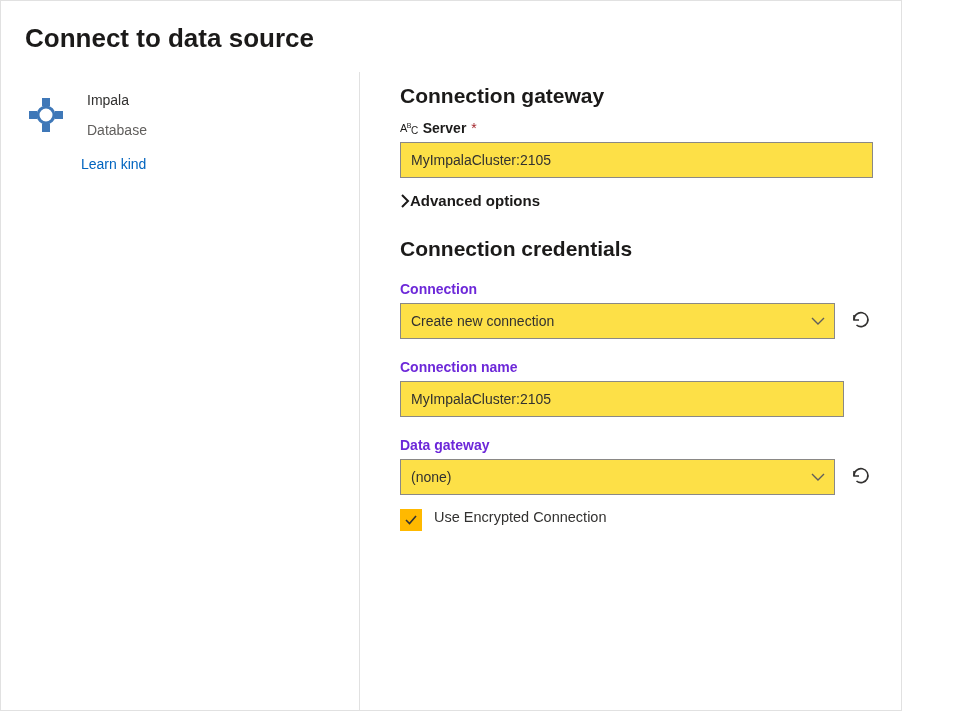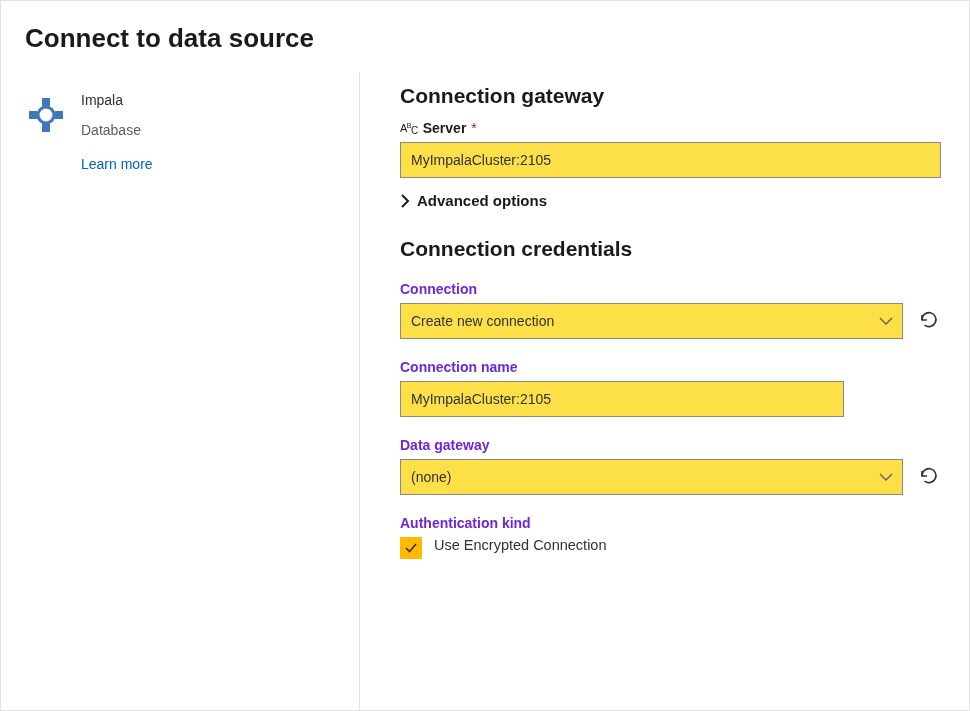--- a/index.html
+++ b/index.html
@@ -3,21 +3,21 @@
   <meta charset="utf-8">
   <style>
     * { box-sizing: border-box; margin: 0; padding: 0; }
     body {
       font-family: "Segoe UI", -apple-system, sans-serif;
       background: #fff;
       color: #323130;
       font-size: 14px;
     }
     .frame {
-      width: 970px;
+      width: 902px;
       height: 711px;
       border: 1px solid #e1e1e1;
       background: #fff;
       position: relative;
     }
     .page-title {
       font-size: 26px;
       font-weight: 600;
       padding: 22px 24px 18px 24px;
       color: #1b1a19;
@@ -26,21 +26,21 @@
       display: flex;
       height: calc(100% - 70px);
     }
     .sidebar {
       width: 358px;
       padding: 20px 16px 20px 24px;
     }
     .source-row {
       display: flex;
       align-items: center;
-      gap: 14px;
+      gap: 20px;
     }
     .source-icon svg { display: block; }
     .source-text .title {
       font-size: 14px;
       font-weight: 400;
       color: #323130;
     }
     .source-text .subtitle {
       font-size: 14px;
       font-weight: 400;
@@ -132,21 +132,20 @@
       display: flex;
       align-items: center;
       justify-content: center;
       cursor: pointer;
       background: none;
       border: none;
     }
     .adv-options {
       display: flex;
       align-items: center;
-      gap: 7px;
       margin: 14px 0 28px 0;
       cursor: pointer;
       font-size: 15px;
       font-weight: 600;
       color: #1b1a19;
     }
     .adv-options .chev-right svg { display: block; }
     .cred-label {
       font-size: 14px;
       font-weight: 600;
@@ -197,21 +196,21 @@
               <circle cx="21" cy="21" r="8" fill="#fff" stroke="#3f78b8"></circle>
             </g>
           </svg>
         </span>
         <div class="source-text">
           <div class="title">Impala</div>
           <div class="subtitle">Database</div>
         </div>
       </div>
       <div class="learn-more">
-        <a href="#">Learn more</a>
+        <a href="#">Learn kind</a>
       </div>
     </aside>
 
     <div class="vsep"></div>
 
     <main class="main">
 
       <h2 class="section-title">Connection gateway</h2>
 
       <div class="field-label">
@@ -277,21 +276,20 @@
         <button class="icon-btn">
           <span>
             <svg width="22" height="22" viewBox="0 0 22 22">
                 <path d="M 4 11 A 7 7 0 1 1 6.5 16" fill="none" stroke="#323130" stroke-width="1.6"></path>
                 <path d="M4 6 L4 11 L9 11" fill="none" stroke="#323130" stroke-width="1.6"></path>
               </svg>
           </span>
         </button>
       </div>
 
-      <div class="cred-label">Authentication kind</div>
 
       <div class="checkbox-row">
         <div class="checkbox">
           <span>
             <svg width="16" height="16" viewBox="0 0 16 16">
                 <path d="M3 8 L6.5 11.5 L13 4" fill="none" stroke="#323130" stroke-width="1.6"></path>
               </svg>
           </span>
         </div>
         <span class="checkbox-label">Use Encrypted Connection</span>

